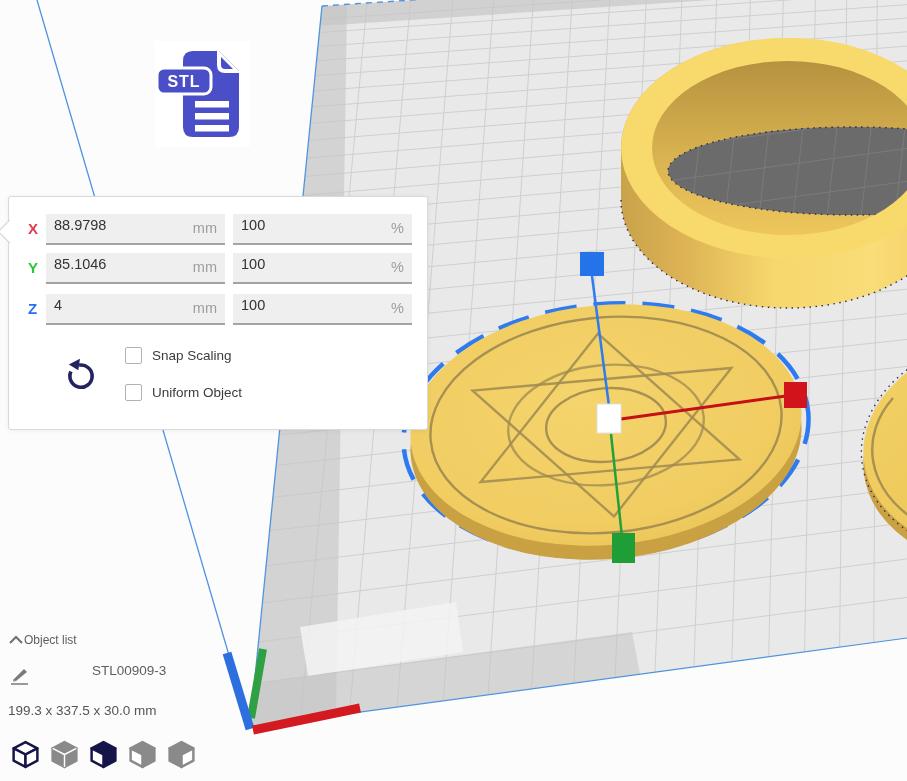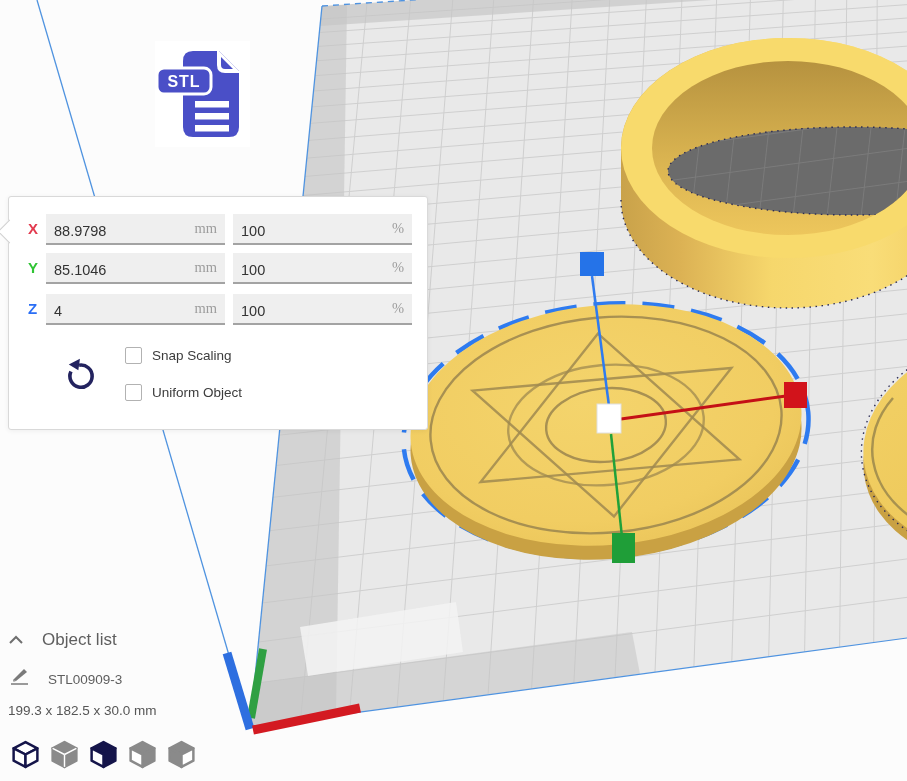--- a/index.html
+++ b/index.html
@@ -12,36 +12,36 @@
          border:1px solid #d9d9d9;border-radius:3px;box-shadow:0 1px 5px rgba(0,0,0,.06);}
   .panel .notch{position:absolute;left:-8px;top:26px;width:16px;height:16px;background:#fff;
          border-left:1px solid #d0d0d0;border-bottom:1px solid #d0d0d0;transform:rotate(45deg);}
   .row{position:absolute;left:0;height:31px;width:100%;}
   .row.r0{top:17px}.row.r1{top:56px}.row.r2{top:97px}
   .axis-label{position:absolute;left:19px;top:6px;width:16px;font-size:15px;font-weight:bold;}
   .axis-x{color:#e23a4e}.axis-y{color:#2fc434}.axis-z{color:#2a6ef5}
   .field{position:absolute;top:0;height:31px;width:179px;background:#efefef;
          border-bottom:2px solid #a3a3a3;box-sizing:border-box;}
   .field.f1{left:37px}.field.f2{left:224px}
-  .field input{position:absolute;left:0;top:10px;width:100%;height:100%;border:none;background:transparent;
+  .field input{position:absolute;left:0;top:4px;width:100%;height:100%;border:none;background:transparent;
          font-family:inherit;font-size:14.5px;color:#333;padding:0 30px 16px 8px;box-sizing:border-box;outline:none;}
-  .field .unit{position:absolute;right:8px;top:6px;font-size:14.5px;color:#9d9d9d;pointer-events:none;font-family:Liberation Serif, serif;}
+  .field .unit{position:absolute;right:8px;top:6px;font-size:14.5px;color:#9d9d9d;pointer-events:none;}
   .reset-btn{position:absolute;left:52px;top:158px;width:40px;height:40px;background:transparent;border:none;cursor:pointer;padding:0;}
   .chk-row{position:absolute;left:116px;height:18px;display:flex;align-items:center;text-align:right;}
   .chk-row.c0{top:149px}.chk-row.c1{top:186px}
   .chk-box{width:17px;height:17px;background:#fff;border:1px solid #b2b2b2;border-radius:2px;box-sizing:border-box;}
   .chk-label{margin-left:10px;font-size:13.5px;color:#3c3c3c;}
 
   
   .file-badge{position:absolute;left:155px;top:41px;width:95px;height:106px;background:#fff;}
 
   
   .objlist-header{position:absolute;left:8px;top:630px;width:160px;height:20px;display:flex;align-items:center;background:transparent;border:none;padding:0;cursor:pointer;}
-  .objlist-header .hdr-text{margin-left:18px;font-size:17px;color:#5e5e5e;}
-  .objlist-item{position:absolute;left:8px;top:663px;display:flex;align-items:flex-end;}
+  .objlist-header .hdr-text{font-size:12px;color:#5e5e5e;}
+  .objlist-item{position:absolute;left:8px;top:663px;display:flex;align-items:flex-start;gap:44px;}
   .objlist-item .item-text{margin-left:16px;font-size:13.5px;color:#5e5e5e;}
   .objlist-dims{position:absolute;left:8px;top:703px;font-size:13.5px;color:#565656;}
 
   
   .view-toolbar{position:absolute;left:10px;top:739px;display:flex;gap:8px;}
   .view-btn{width:31px;height:31px;padding:0;border:none;background:transparent;cursor:pointer;}
 </style>
 </head>
 <body>
 
@@ -292,21 +292,21 @@
 
 <div class="objlist-item">
   <svg width="24" height="24" viewBox="0 0 24 24">
     <path d="M 5 17 L 16 6 L 19 9 L 8 18 Z" fill="#7a7a7a"></path>
     <path d="M 5 17 L 8 18 L 5.5 18.8 Z" fill="#7a7a7a"></path>
     <rect x="3" y="20" width="17" height="2" fill="#9a9a9a"></rect>
   </svg>
   <span class="item-text">STL00909-3</span>
 </div>
 
-<div class="objlist-dims">199.3 x 182.5 x 30.0 mm</div>
+<div class="objlist-dims">199.3 x 337.5 x 30.0 mm</div>
 
 <div class="view-toolbar">
   <button class="view-btn">
     <svg width="31" height="31" viewBox="0 0 30 30">
       <g stroke="#15154a" stroke-width="2.4" stroke-linejoin="round" fill="#ffffff">
         <polygon points="15,3 26.5,9 15,15 3.5,9"></polygon>
         <polygon points="3.5,9 15,15 15,27 3.5,21"></polygon>
         <polygon points="15,15 26.5,9 26.5,21 15,27"></polygon>
       </g>
     </svg>

